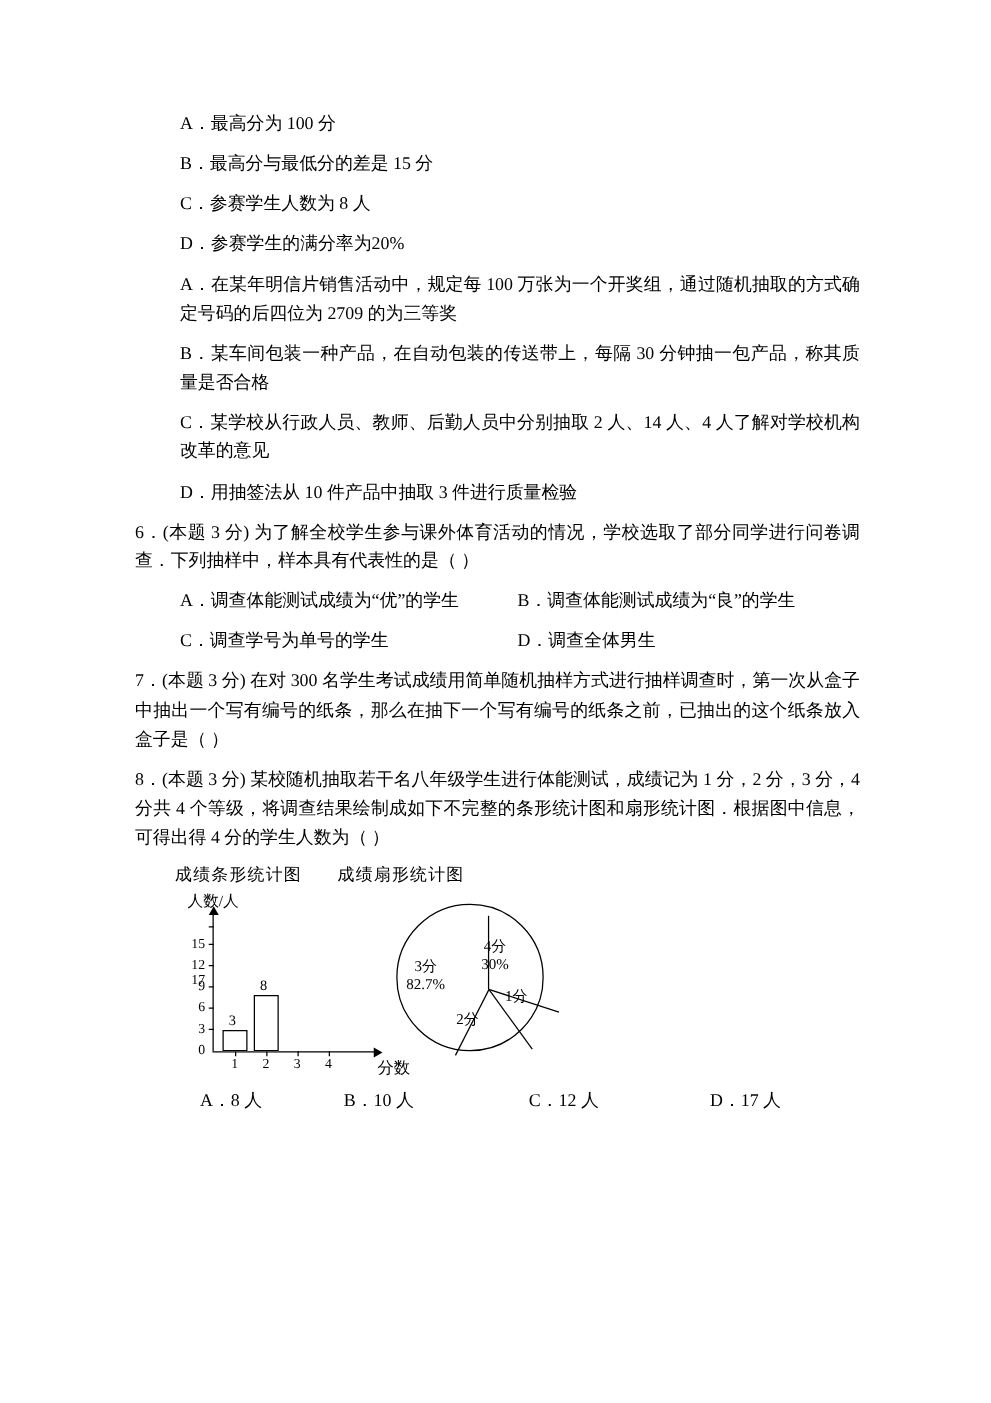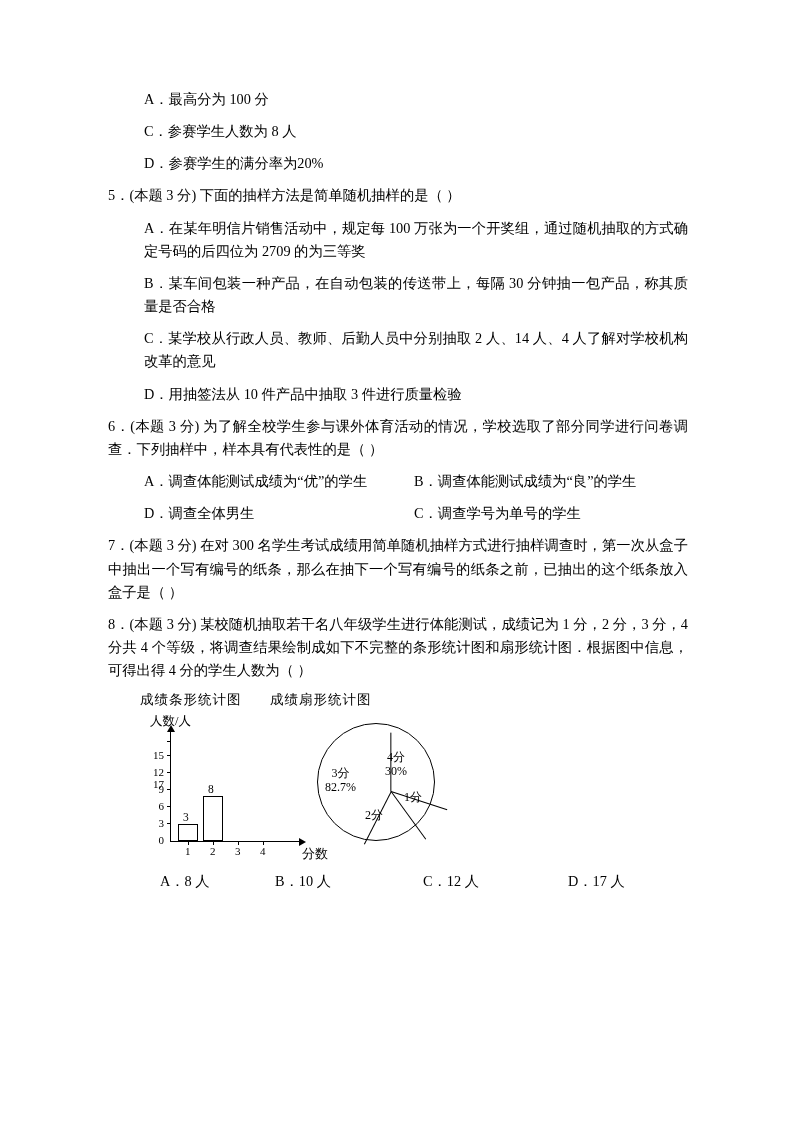--- a/index.html
+++ b/index.html
@@ -223,37 +223,37 @@
   .ans-row .a3 { width: 145px; }
   .ans-row .a4 { width: 120px; }
 </style>
 </head>
 <body>
 
 <div class="page">
   <div class="content">
 
     <div class="opt">A．最高分为 100 分</div>
+    <div class="opt">B．最高分与最低分的差是 15 分</div>
     <div class="opt">C．参赛学生人数为 8 人</div>
     <div class="opt">D．参赛学生的满分率为20%</div>
 
-    <div class="q-head">5．(本题 3 分) 下面的抽样方法是简单随机抽样的是（    ）</div>
     <div class="opt">A．在某年明信片销售活动中，规定每 100 万张为一个开奖组，通过随机抽取的方式确定号码的后四位为 2709 的为三等奖</div>
     <div class="opt">B．某车间包装一种产品，在自动包装的传送带上，每隔 30 分钟抽一包产品，称其质量是否合格</div>
     <div class="opt">C．某学校从行政人员、教师、后勤人员中分别抽取 2 人、14 人、4 人了解对学校机构改革的意见</div>
     <div class="opt">D．用抽签法从 10 件产品中抽取 3 件进行质量检验</div>
 
     <div class="q-head">6．(本题 3 分) 为了解全校学生参与课外体育活动的情况，学校选取了部分同学进行问卷调查．下列抽样中，样本具有代表性的是（    ）</div>
     <div class="opt-row">
       <div class="col col1">A．调查体能测试成绩为“优”的学生</div>
       <div class="col col2">B．调查体能测试成绩为“良”的学生</div>
     </div>
     <div class="opt-row">
+      <div class="col col1">C．调查学号为单号的学生</div>
       <div class="col col2">D．调查全体男生</div>
-      <div class="col col1">C．调查学号为单号的学生</div>
     </div>
 
     <div class="q-head">7．(本题 3 分) 在对 300 名学生考试成绩用简单随机抽样方式进行抽样调查时，第一次从盒子中抽出一个写有编号的纸条，那么在抽下一个写有编号的纸条之前，已抽出的这个纸条放入盒子是（    ）</div>
 
     <div class="q-head">8．(本题 3 分) 某校随机抽取若干名八年级学生进行体能测试，成绩记为 1 分，2 分，3 分，4 分共 4 个等级，将调查结果绘制成如下不完整的条形统计图和扇形统计图．根据图中信息，可得出得 4 分的学生人数为（    ）</div>
 
     <div class="figure">
       <div class="fig-title t1">成绩条形统计图</div>
       <div class="fig-title t2">成绩扇形统计图</div>
 

